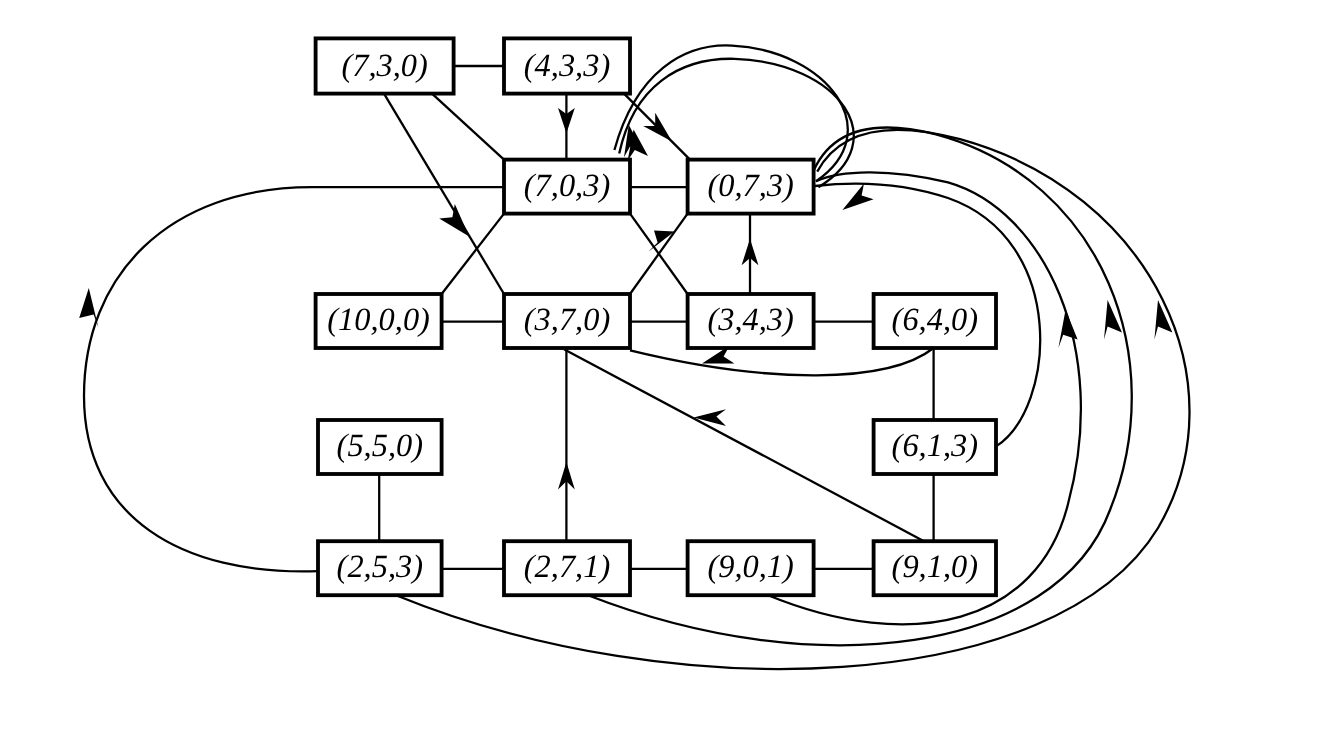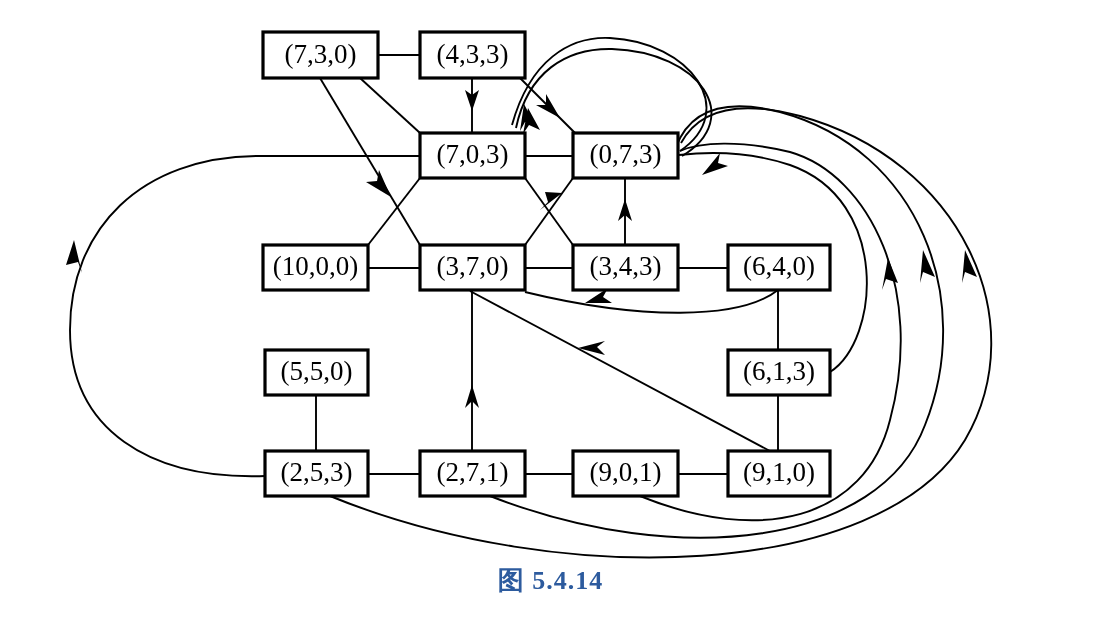--- a/index.html
+++ b/index.html
@@ -9,20 +9,21 @@
   }
   body {
     font-family: "Liberation Serif", serif;
   }
   #figure-root {
     position: relative;
     width: 1101px;
     height: 630px;
     background: #ffffff;
     overflow: hidden;
+    font-style: italic;
   }
   #graph-svg {
     position: absolute;
     left: 0;
     top: 0;
     width: 1101px;
     height: 630px;
   }
   .node-box rect {
     fill: #ffffff;
@@ -213,18 +214,14 @@
       </g>
 
       <g class="node-box">
         <rect x="728" y="451" width="102" height="45" rx="0"></rect>
         <text class="node-label" x="779" y="475">(9,1,0)</text>
       </g>
 
     </g>
   </svg>
 
-  <div class="caption">
-    <span class="cap-cn">图</span>
-    <span>5.4.14</span>
-  </div>
 
 </div>
 
 </body></html>

